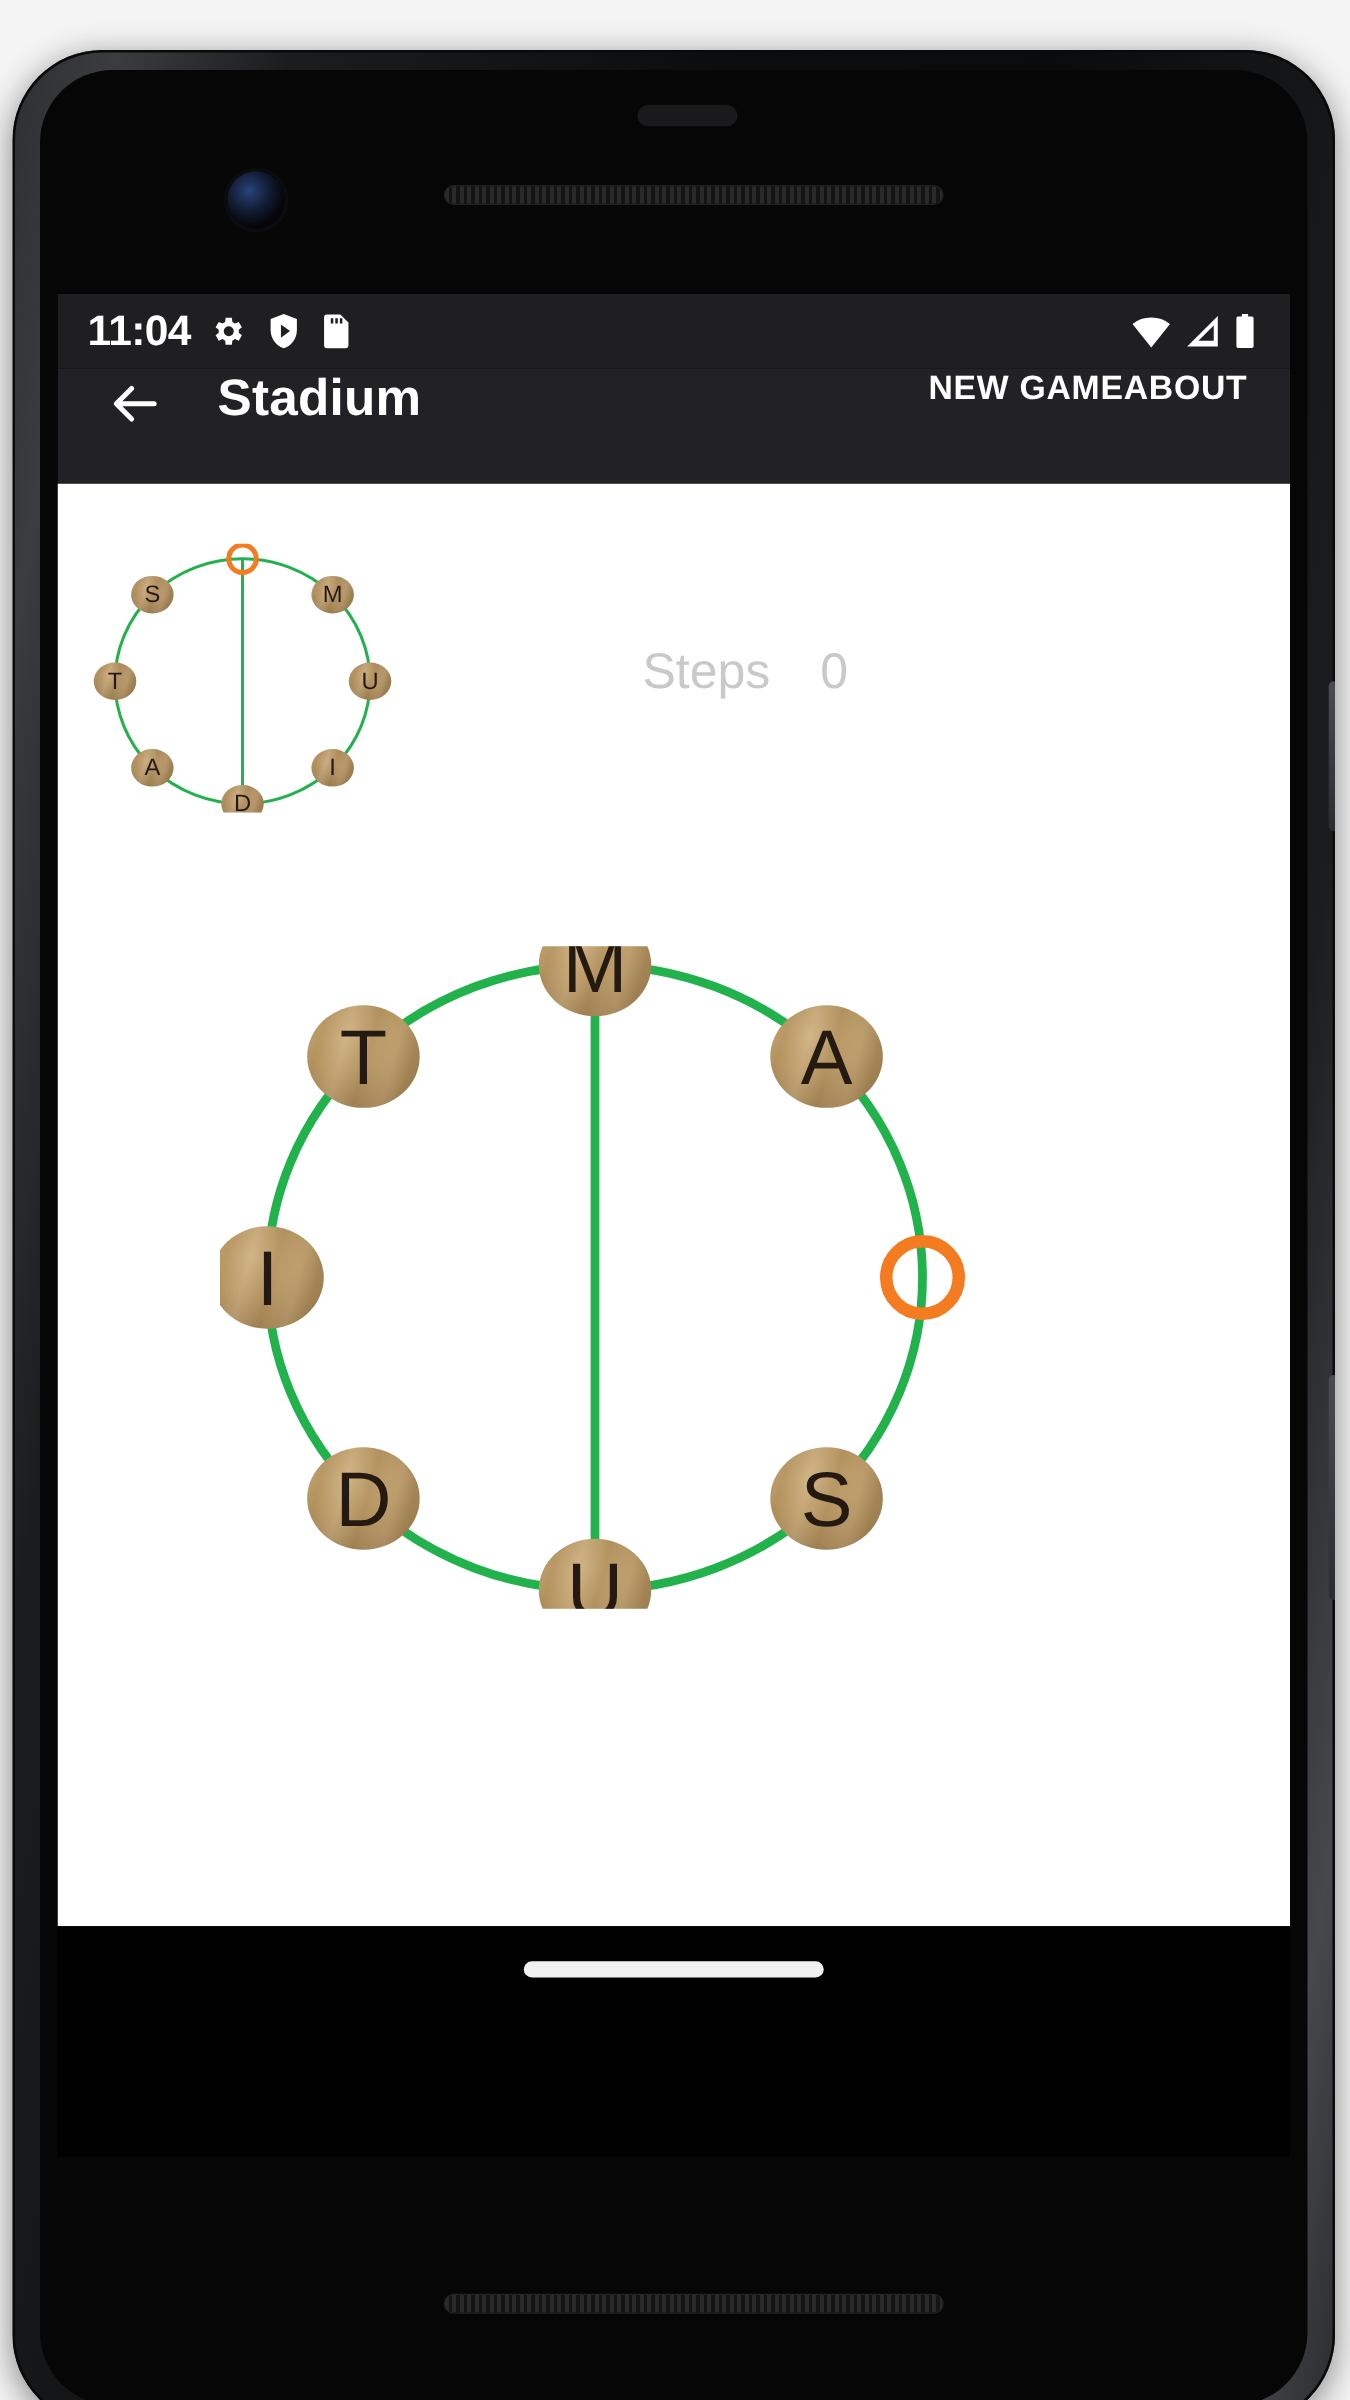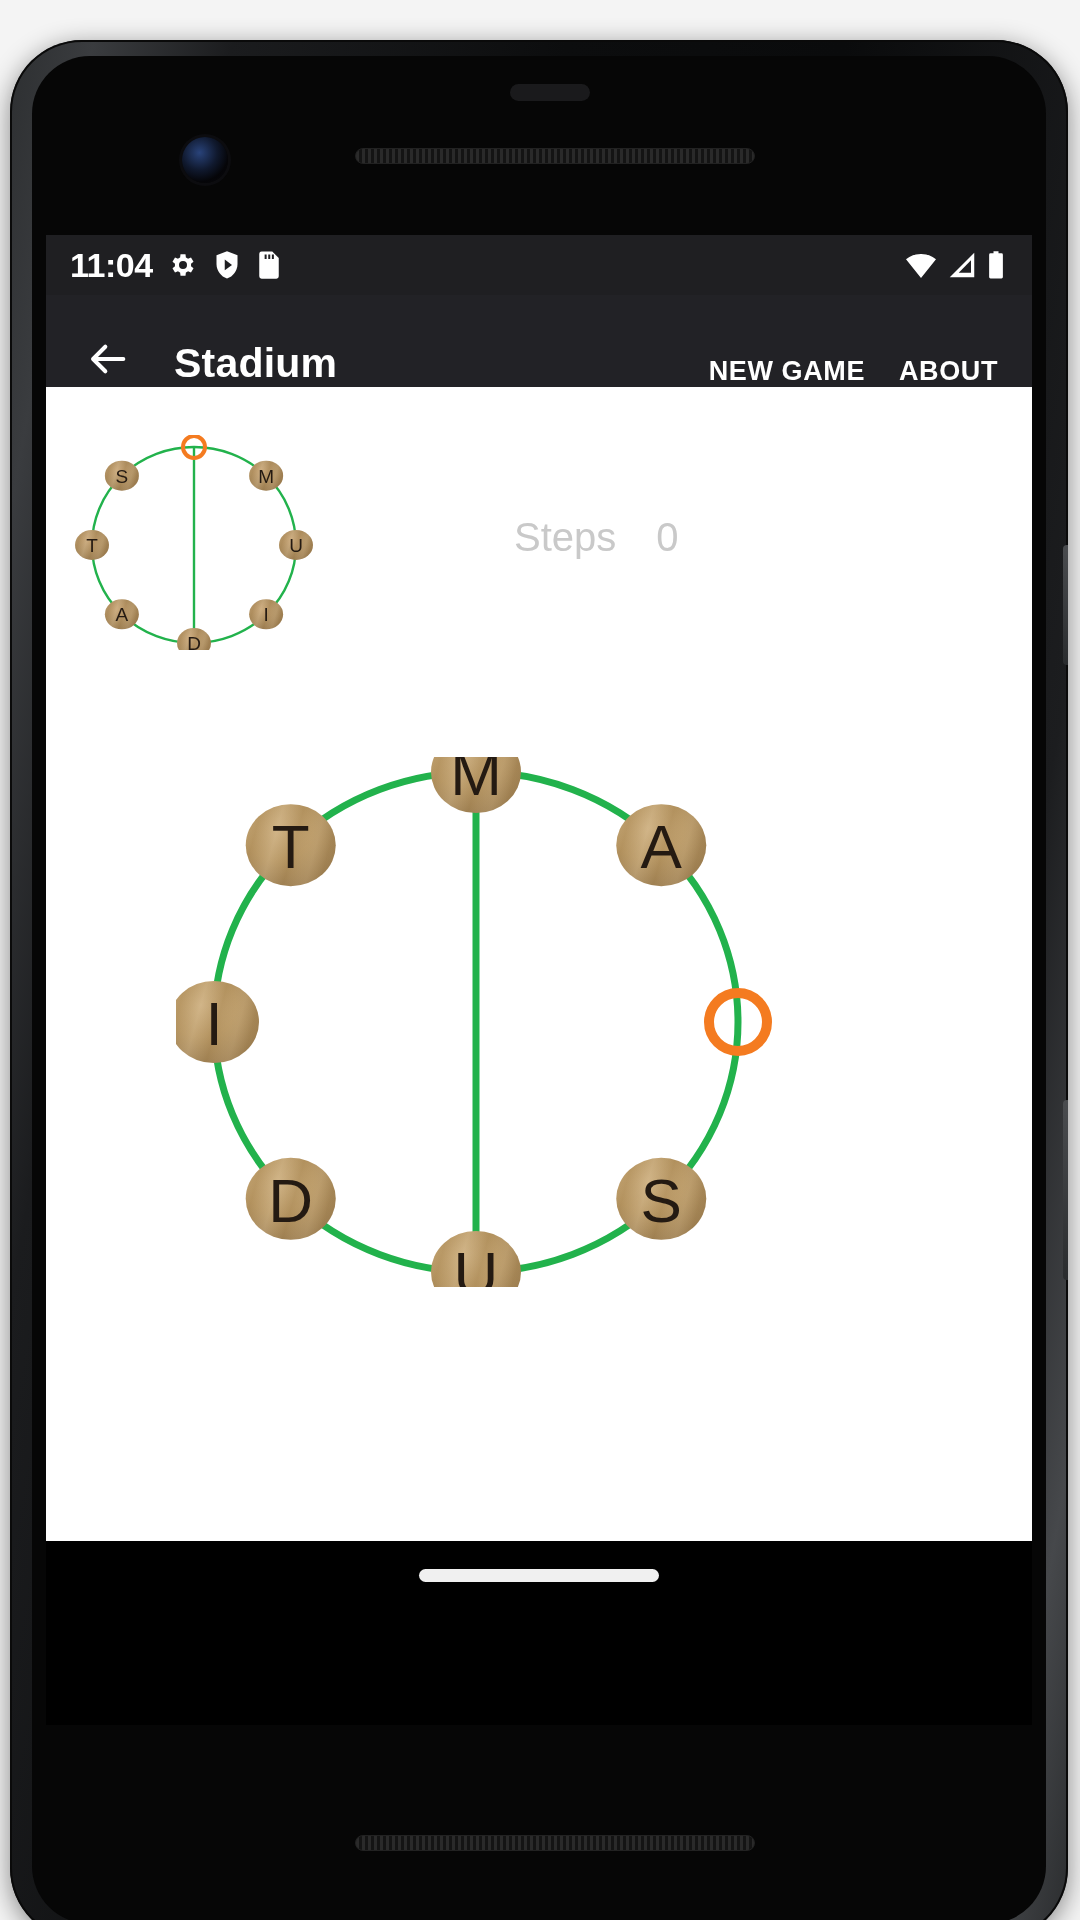--- a/index.html
+++ b/index.html
@@ -122,40 +122,39 @@
     display: flex;
     align-items: center;
     gap: 9px;
   }
 
   
   #app-bar {
     height: 92px;
     background: #222226;
     display: flex;
-    align-items: flex-end;
+    align-items: flex-start;
     padding: 0 22px 0 34px;
   }
   #back-button {
     width: 56px; height: 56px;
     display: flex; align-items: center; justify-content: center;
     cursor: pointer;
   }
   #app-title {
     margin-left: 38px;
     color: #ffffff;
     font-size: 41px;
     font-weight: bold;
     letter-spacing: .2px;
   }
   #appbar-actions {
     margin-left: auto;
     display: flex;
     align-items: center;
-    gap: 34px;
     padding-right: 12px;
   }
   .appbar-action {
     color: #ffffff;
     font-size: 27px;
     font-weight: bold;
     letter-spacing: .6px;
     cursor: pointer;
     white-space: nowrap;
   }

